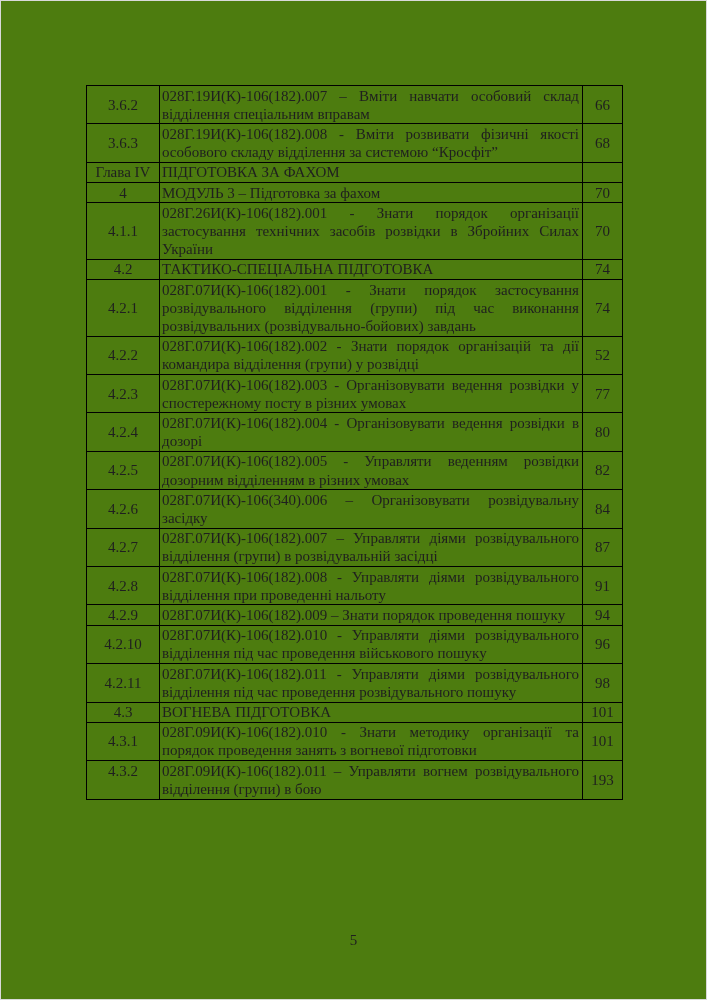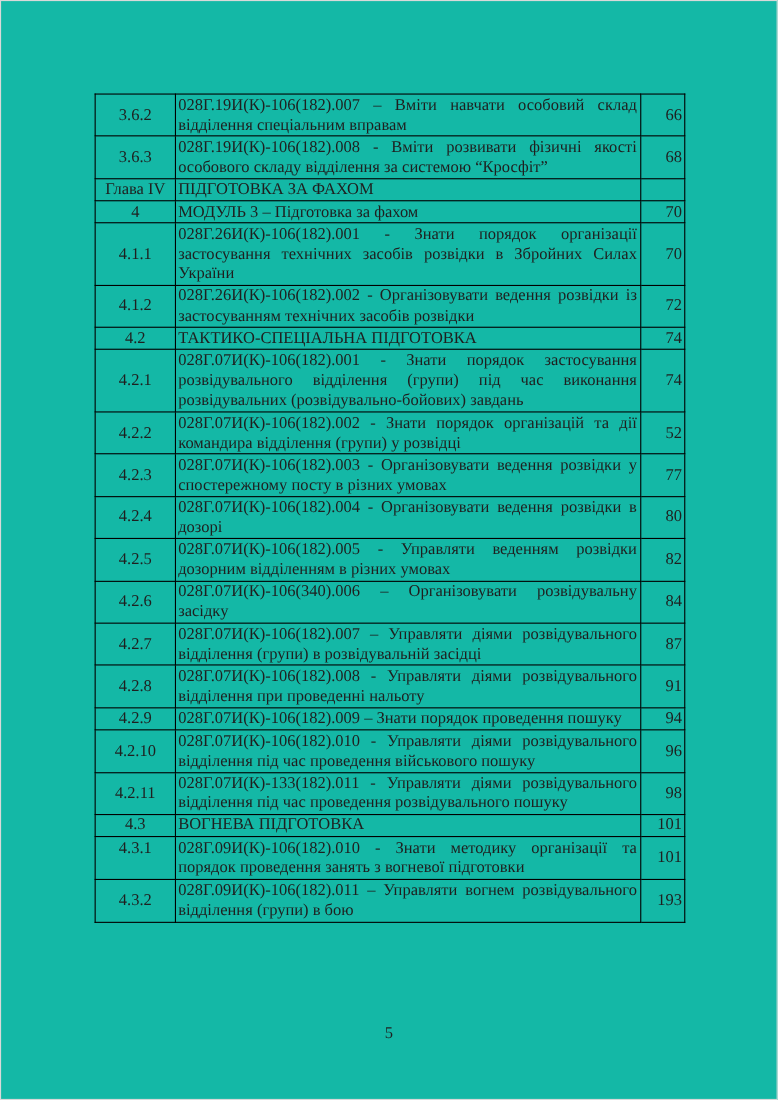--- a/index.html
+++ b/index.html
@@ -4,21 +4,21 @@
 <style>
   html, body {
     margin: 0;
     padding: 0;
     background: #ffffff;
   }
   .page {
     position: relative;
     width: 707px;
     height: 1000px;
-    background: #14b8a6;
+    background: #4d7c0f;
     box-sizing: border-box;
     border: 1px solid #d9d9d9;
     font-family: "Liberation Serif", "DejaVu Serif", serif;
     color: #1f1f1f;
     overflow: hidden;
   }
   table.toc-table {
     position: absolute;
     left: 85px;
     top: 84px;
@@ -36,21 +36,21 @@
     word-wrap: break-word;
   }
   .toc-table td.row-number-cell {
     text-align: center;
   }
   .toc-table td.row-desc-cell {
     text-align: justify;
     padding: 0.5px 3px 0.5px 2px;
   }
   .toc-table td.row-page-cell {
-    text-align: right;
+    text-align: center;
   }
   
   .toc-table tr:nth-child(20) td {
     height: 37px;
     vertical-align: top;
   }
   .toc-table tr:nth-child(20) td.row-page-cell {
     vertical-align: middle;
   }
   .page-number {
@@ -91,25 +91,20 @@
         </tr>
         <tr>
           <td class="row-number-cell">4</td>
           <td class="row-desc-cell">МОДУЛЬ 3 – Підготовка за фахом</td>
           <td class="row-page-cell">70</td>
         </tr>
         <tr>
           <td class="row-number-cell">4.1.1</td>
           <td class="row-desc-cell">028Г.26И(К)-106(182).001 - Знати порядок організації застосування технічних засобів розвідки в Збройних Силах України</td>
           <td class="row-page-cell">70</td>
-        </tr>
-        <tr>
-          <td class="row-number-cell">4.1.2</td>
-          <td class="row-desc-cell">028Г.26И(К)-106(182).002 - Організовувати ведення розвідки із застосуванням технічних засобів розвідки</td>
-          <td class="row-page-cell">72</td>
         </tr>
         <tr>
           <td class="row-number-cell">4.2</td>
           <td class="row-desc-cell">ТАКТИКО-СПЕЦІАЛЬНА ПІДГОТОВКА</td>
           <td class="row-page-cell">74</td>
         </tr>
         <tr>
           <td class="row-number-cell">4.2.1</td>
           <td class="row-desc-cell">028Г.07И(К)-106(182).001 - Знати порядок застосування розвідувального відділення (групи) під час виконання розвідувальних (розвідувально-бойових) завдань</td>
           <td class="row-page-cell">74</td>
@@ -154,21 +149,21 @@
           <td class="row-desc-cell">028Г.07И(К)-106(182).009 – Знати порядок проведення пошуку</td>
           <td class="row-page-cell">94</td>
         </tr>
         <tr>
           <td class="row-number-cell">4.2.10</td>
           <td class="row-desc-cell">028Г.07И(К)-106(182).010 - Управляти діями розвідувального відділення під час проведення військового пошуку</td>
           <td class="row-page-cell">96</td>
         </tr>
         <tr>
           <td class="row-number-cell">4.2.11</td>
-          <td class="row-desc-cell">028Г.07И(К)-133(182).011 - Управляти діями розвідувального відділення під час проведення розвідувального пошуку</td>
+          <td class="row-desc-cell">028Г.07И(К)-106(182).011 - Управляти діями розвідувального відділення під час проведення розвідувального пошуку</td>
           <td class="row-page-cell">98</td>
         </tr>
         <tr>
           <td class="row-number-cell">4.3</td>
           <td class="row-desc-cell">ВОГНЕВА ПІДГОТОВКА</td>
           <td class="row-page-cell">101</td>
         </tr>
         <tr>
           <td class="row-number-cell">4.3.1</td>
           <td class="row-desc-cell">028Г.09И(К)-106(182).010 - Знати методику організації та порядок проведення занять з вогневої підготовки</td>

